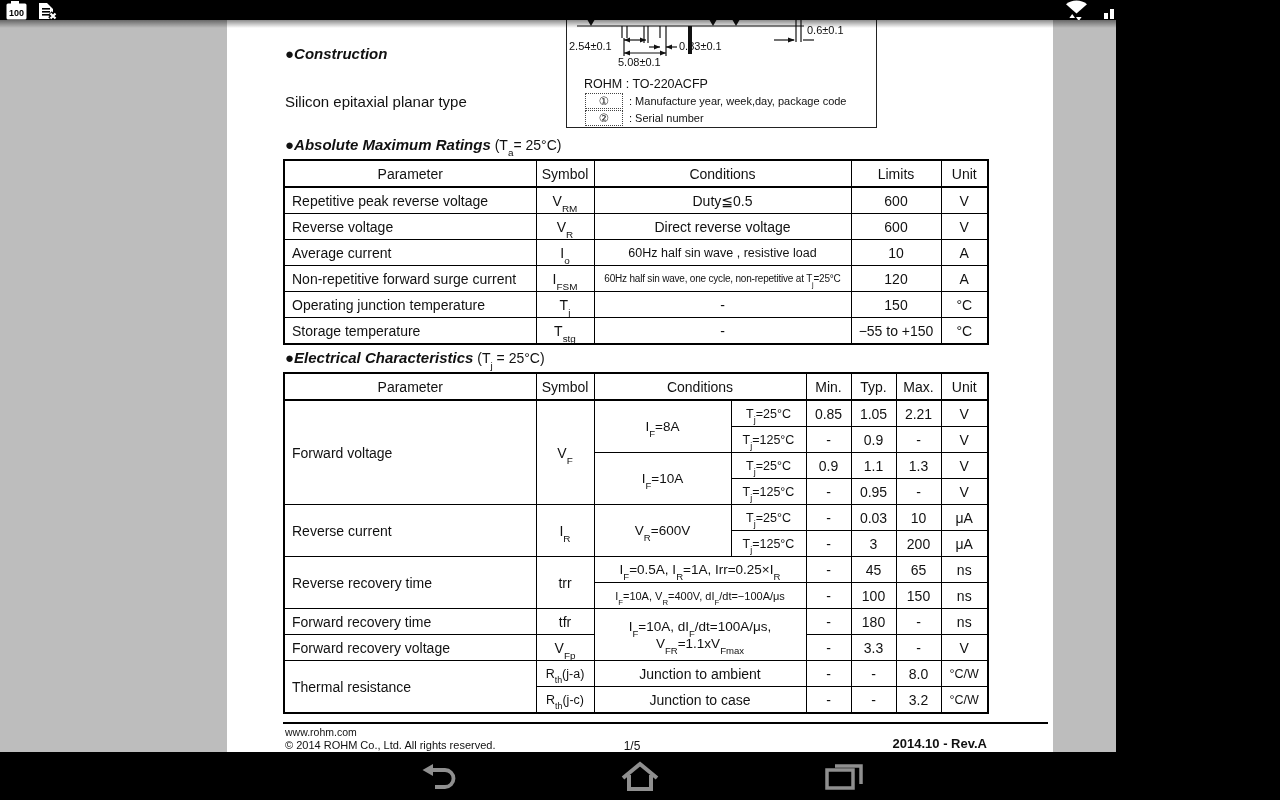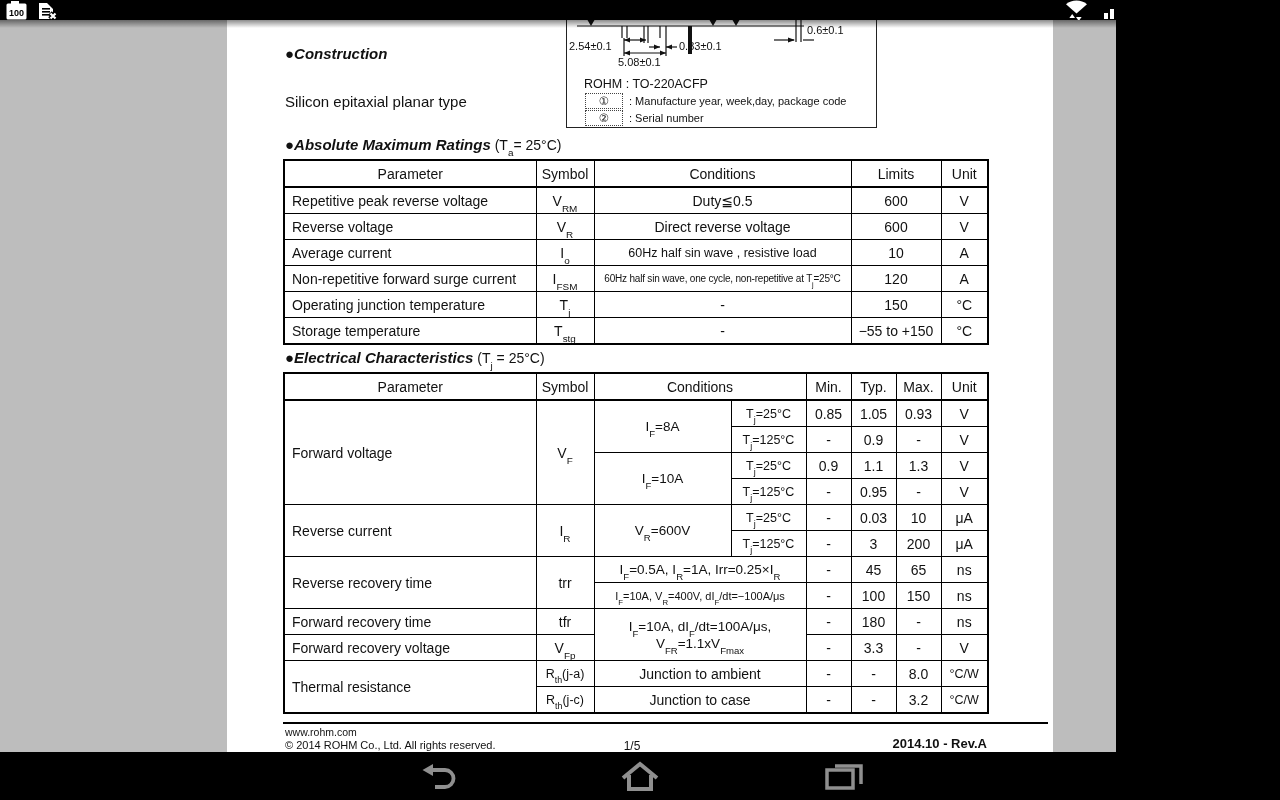--- a/index.html
+++ b/index.html
@@ -258,21 +258,21 @@
             </tr>
           </thead>
           <tbody>
             <tr>
               <td class="pl" rowspan="4">Forward voltage</td>
               <td rowspan="4"><span>V</span><sub>F</sub></td>
               <td rowspan="2" class="fs13"><span>I</span><sub>F</sub><span>=8A</span></td>
               <td class="fs12"><span>T</span><sub>j</sub><span>=25°C</span></td>
               <td>0.85</td>
               <td>1.05</td>
-              <td>0.93</td>
+              <td>2.21</td>
               <td>V</td>
             </tr>
             <tr>
               <td class="fs12"><span>T</span><sub>j</sub><span>=125°C</span></td>
               <td>-</td>
               <td>0.9</td>
               <td>-</td>
               <td>V</td>
             </tr>
             <tr>

